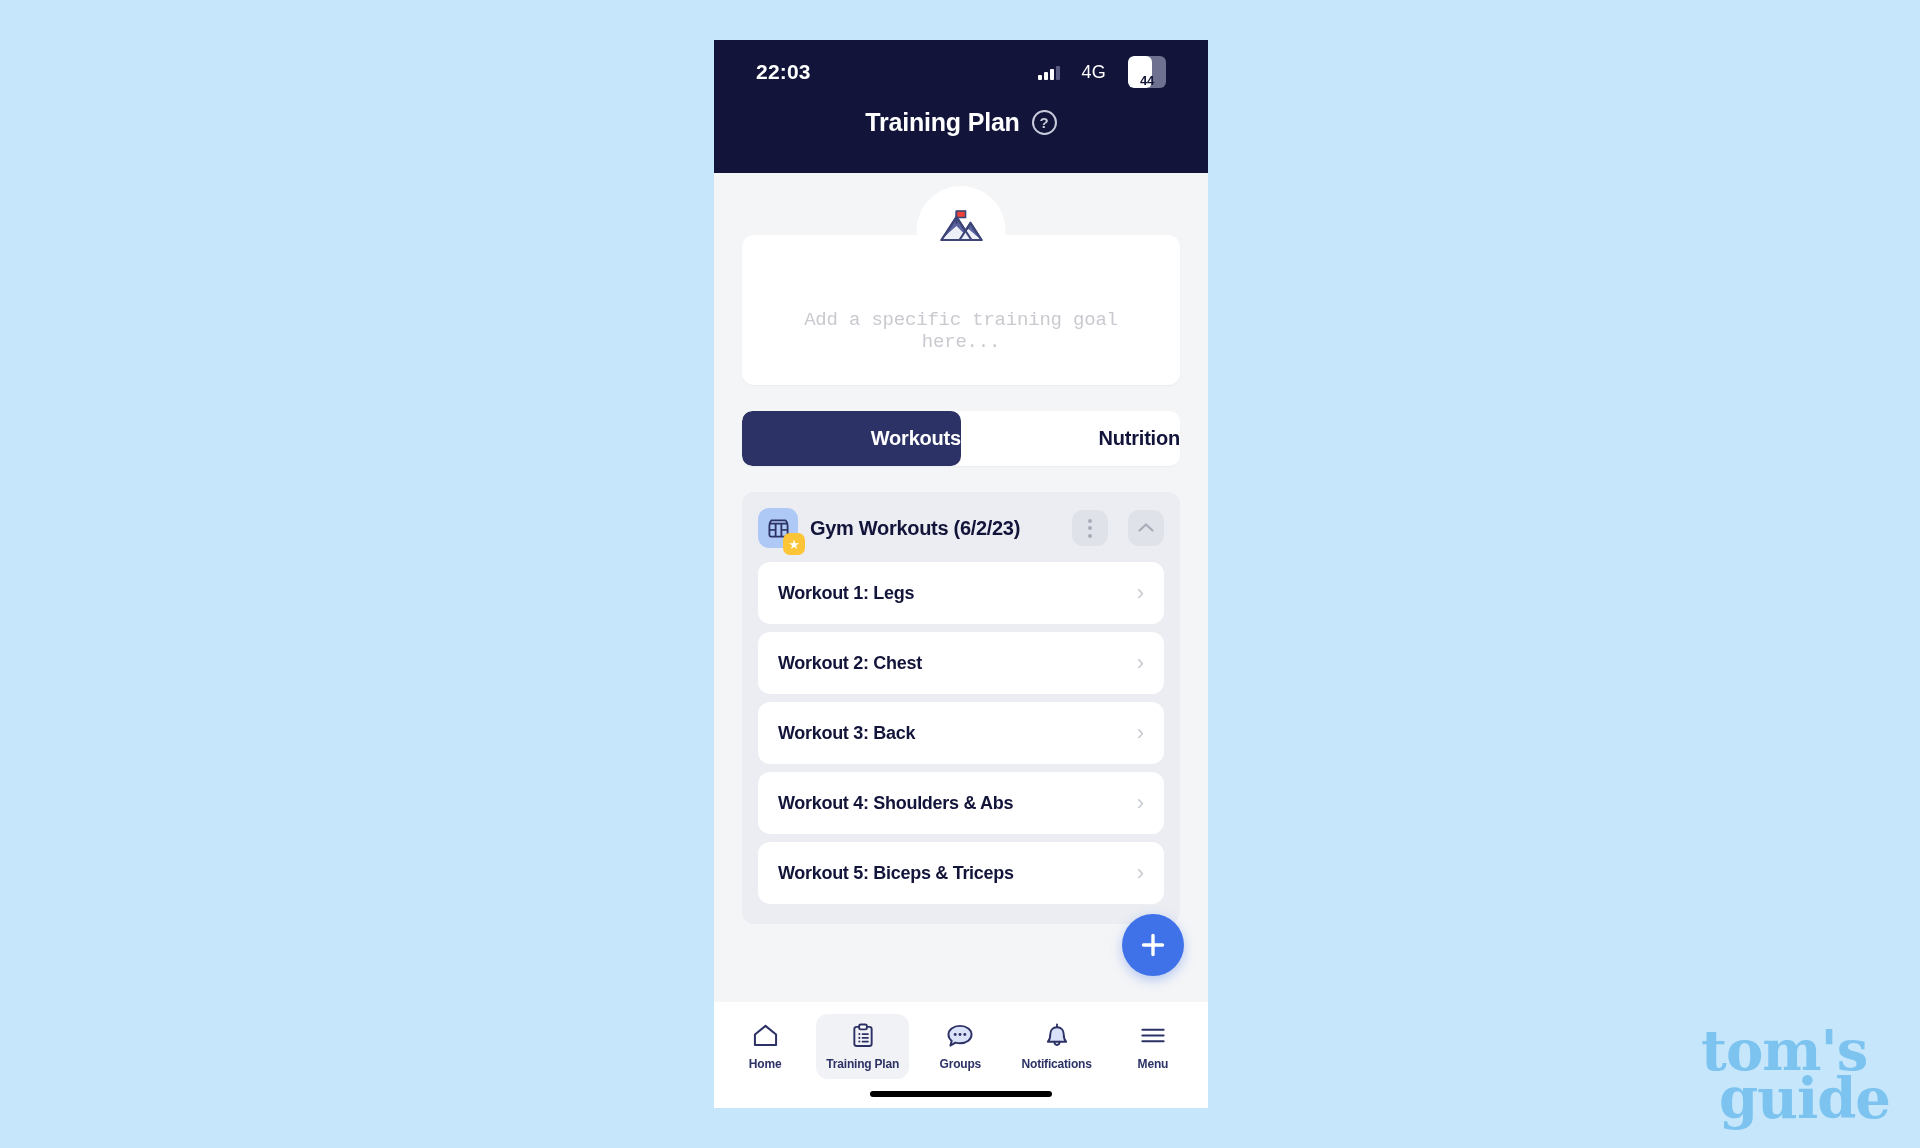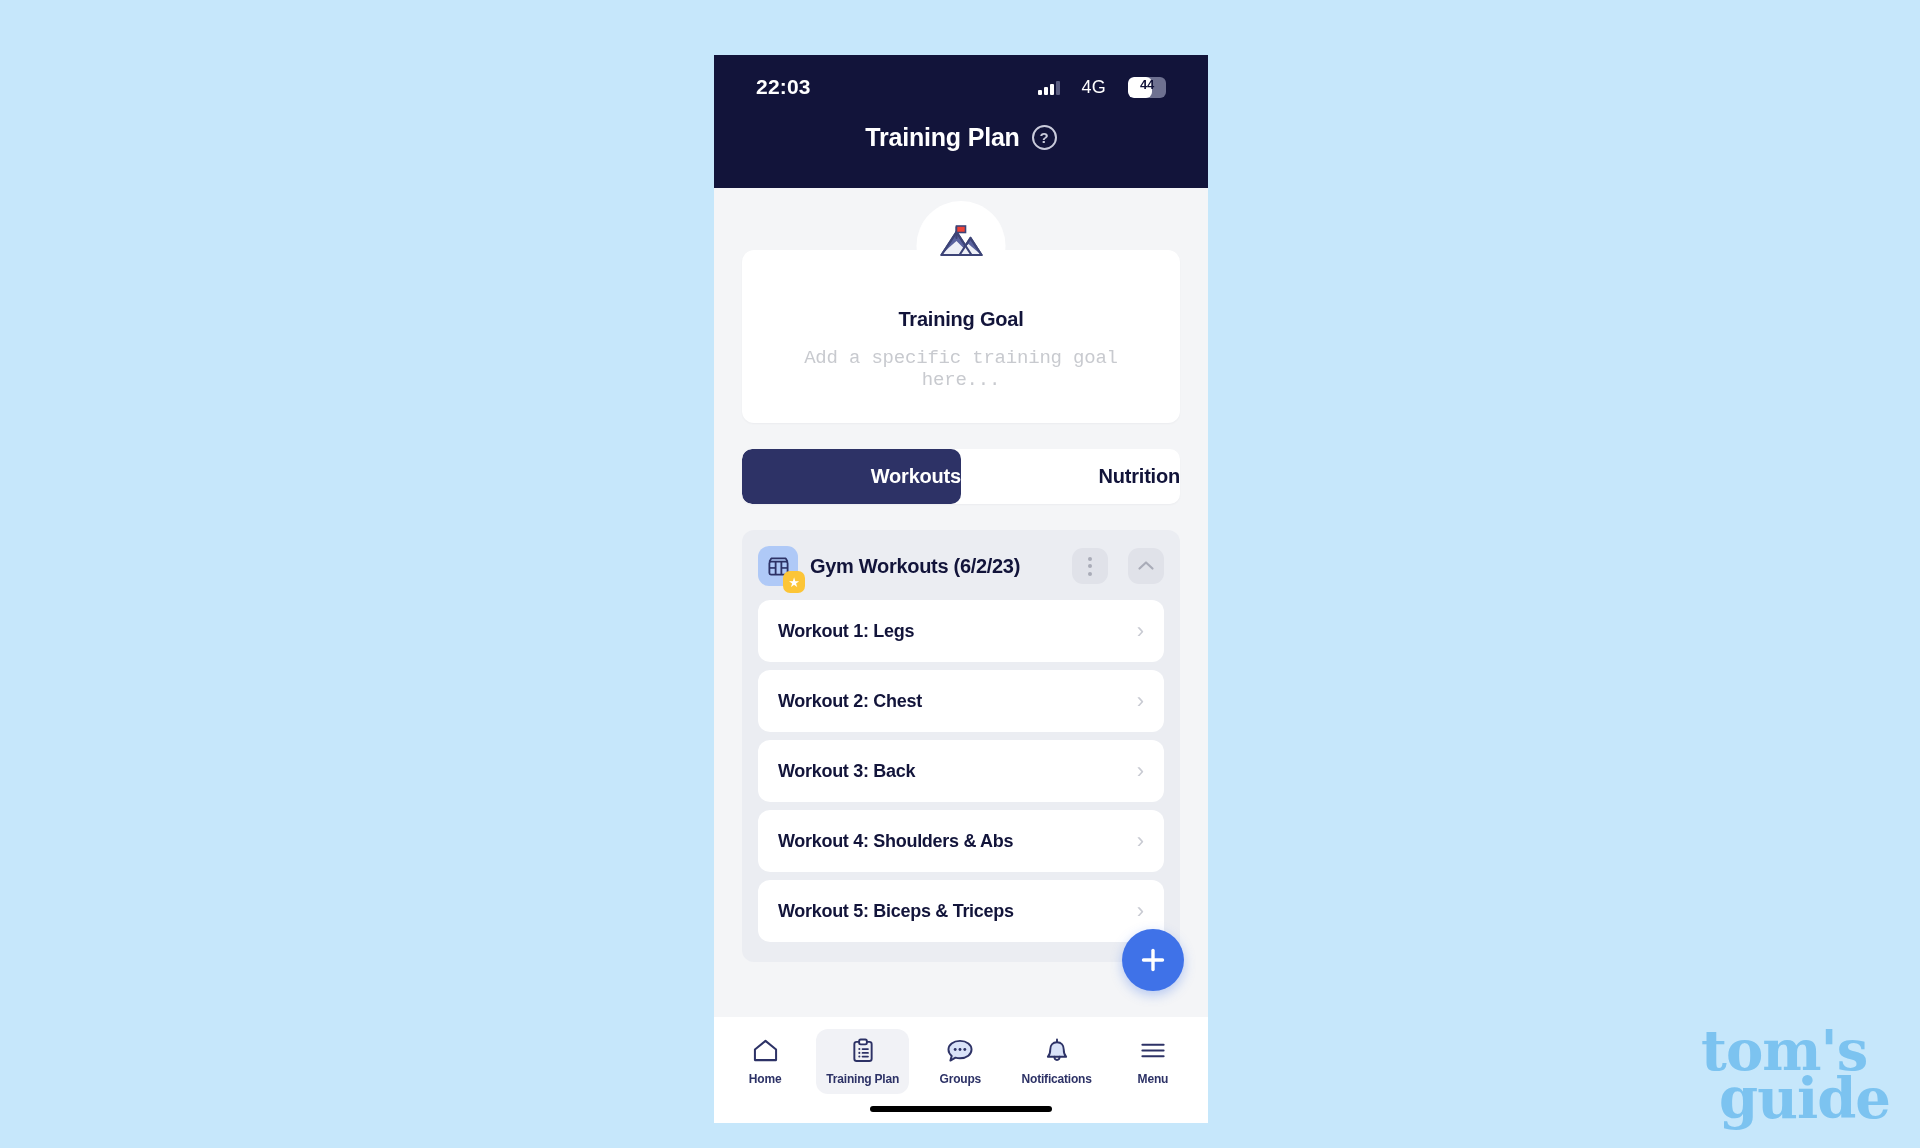--- a/index.html
+++ b/index.html
@@ -21,21 +21,20 @@
   .phone {
     position: absolute;
     left: 714px;
     top: 40px;
     width: 494px;
     height: 1068px;
     background: #f4f5f7;
     overflow: hidden;
     display: flex;
     flex-direction: column;
-    margin-top: 15px;
   }
 
   
   .phone-header {
     background: #12143a;
     flex: 0 0 auto;
     padding: 0;
     height: 133px;
     position: relative;
   }
@@ -81,25 +80,25 @@
   .network-label {
     color: #ffffff;
     font-size: 18px;
     font-weight: 500;
     letter-spacing: 0.2px;
   }
 
   .battery {
     position: relative;
     width: 38px;
-    height: 21px;
+    height: 32px;
     border-radius: 6px;
     background: #6e7190;
     display: flex;
-    align-items: flex-start;
+    align-items: flex-end;
     overflow: hidden;
   }
   .battery-fill {
     position: absolute;
     left: 0; top: 0; bottom: 0;
     width: 62%;
     background: #ffffff;
     border-radius: 6px;
   }
   .battery-pct {
@@ -435,21 +434,20 @@
           <polygon points="32,14 43,31 21,31" fill="#5a639f" stroke="#3d4477" stroke-width="2.2" stroke-linejoin="round"></polygon>
           <path d="M10,24 L18,17 L25,24 L30,20 L37,26 L43,31 L3,31 Z" fill="#eef0f7" stroke="none"></path>
           <polygon points="32,14 43,31 21,31" fill="none" stroke="#3d4477" stroke-width="2.2" stroke-linejoin="round"></polygon>
           <polygon points="18,8 33,31 3,31" fill="none" stroke="#3d4477" stroke-width="2.2" stroke-linejoin="round"></polygon>
           <line x1="18" y1="3" x2="18" y2="14" stroke="#3d4477" stroke-width="2.2" stroke-linecap="round"></line>
           <rect x="18" y="2" width="9" height="6.5" fill="#ef4337" stroke="#3d4477" stroke-width="1.6"></rect>
         </svg>
       </div>
 
       <div class="goal-card">
-        <div class="goal-title">Training Goal</div>
         <div class="goal-placeholder">Add a specific training goal here...</div>
       </div>
     </div>
 
     <div class="tabs">
       <div class="tab active">Workouts</div>
       <div class="tab">Nutrition</div>
     </div>
 
     <div class="group">

